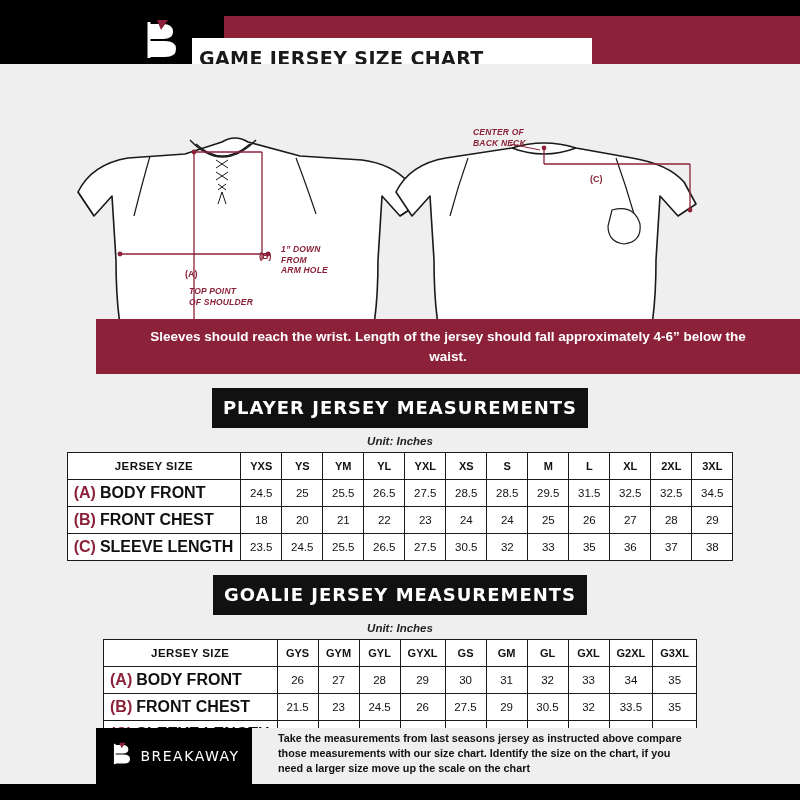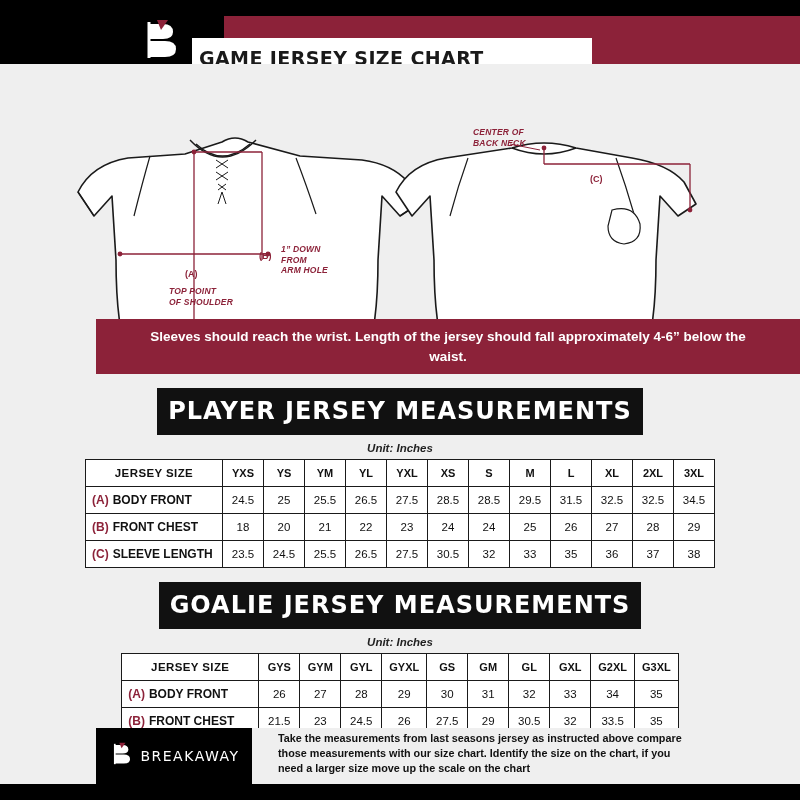--- a/index.html
+++ b/index.html
@@ -108,21 +108,21 @@
   .plate-wrap {
     display: flex;
     justify-content: center;
     padding-top: 14px;
   }
   .plate {
     background: #111;
     color: #fff;
     font-family: "DejaVu Sans", sans-serif;
     font-weight: bold;
-    font-size: 24px;
+    font-size: 18px;
     letter-spacing: 1px;
     padding: 9px 11px 10px;
     text-align: center;
   }
   .unit {
     text-align: center;
     font-size: 11.5px;
     font-weight: bold;
     font-style: italic;
     color: #222;
@@ -145,21 +145,21 @@
     border: 1px solid #1a1a1a;
     padding: 0 7px;
     height: 26px;
     text-align: center;
     font-weight: normal;
     white-space: nowrap;
   }
   table.size th.rowhead, table.size td.rowhead {
     text-align: left;
     font-weight: bold;
-    font-size: 12px;
+    font-size: 16px;
     padding-left: 6px;
     min-width: 122px;
   }
   table.size th.colhead {
     font-weight: bold;
     font-size: 11px;
   }
   table.size th.size-label {
     font-weight: bold;
     font-size: 11.5px;
@@ -303,21 +303,21 @@
           <line x1="690" y1="100" x2="690" y2="146" stroke="#8c2239" stroke-width="1.3"></line>
           <circle cx="544" cy="84" r="2.4" fill="#8c2239"></circle>
           <circle cx="690" cy="146" r="2.4" fill="#8c2239"></circle>
 
           <line x1="510" y1="80" x2="540" y2="86" stroke="#8c2239" stroke-width="1"></line>
         </g>
       </svg>
 
       
       <div class="tagbox" style="left:185px; top:205px;">(A)</div>
-      <div class="lbl" style="left:169px; top:222px; white-space:pre;">TOP POINT
+      <div class="lbl" style="left:189px; top:222px; white-space:pre;">TOP POINT
 OF SHOULDER</div>
       <div class="tagbox" style="left:259px; top:187px;">(B)</div>
       <div class="lbl" style="left:281px; top:180px; white-space:pre;">1” DOWN
 FROM
 ARM HOLE</div>
 
       
       <div class="tagbox" style="left:590px; top:110px;">(C)</div>
       <div class="lbl" style="left:473px; top:63px; white-space:pre;">CENTER OF
 BACK NECK</div>

